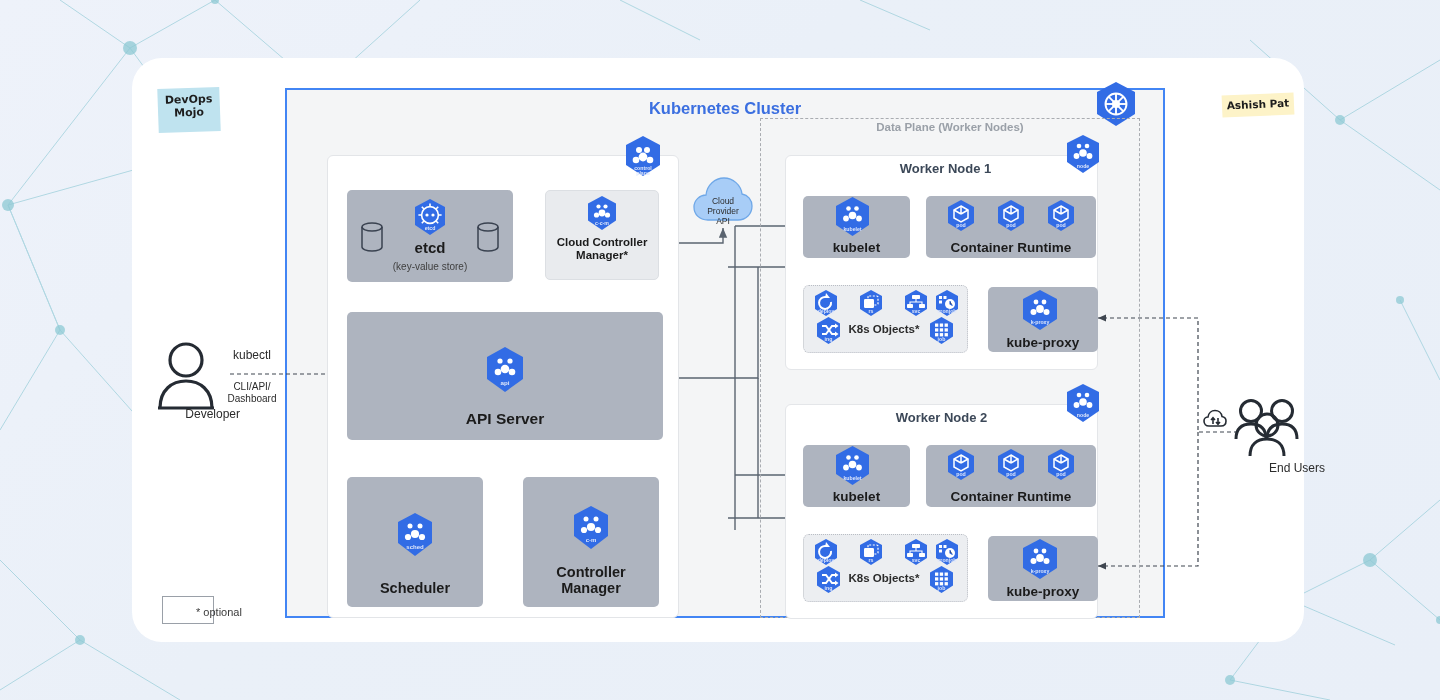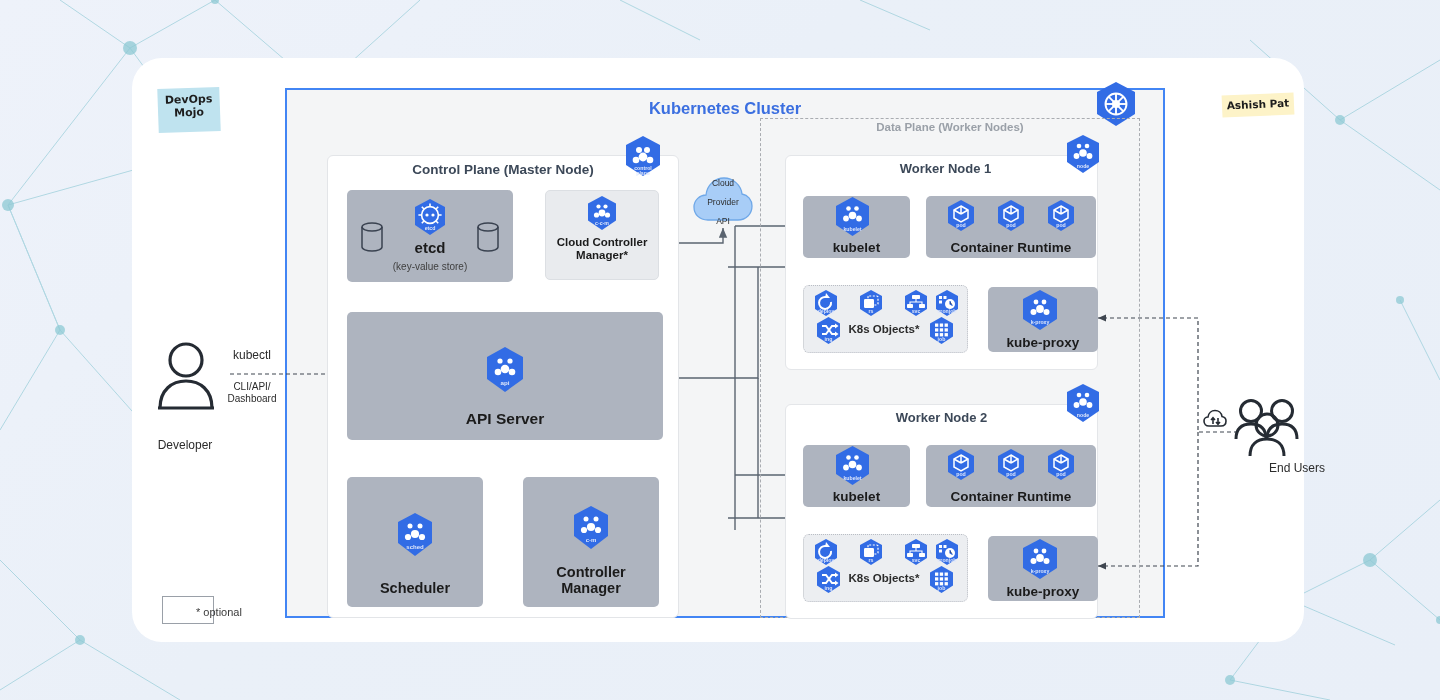--- a/index.html
+++ b/index.html
@@ -93,29 +93,29 @@
     position:absolute; text-align:center; color:#3f3f3f; font-size:10px;
   }
   .wlabel {
     position:absolute; text-align:center; font-weight:bold; color:#3c4858; font-size:13px;
   }
 
   
   #cloud-api { position:absolute; left:692px; top:170px; width:62px; height:56px; }
   #cloud-api .ctxt {
     position:absolute; inset:0; display:flex; flex-direction:column;
-    align-items:center; justify-content:space-between; padding-top:8px;
+    align-items:center; justify-content:flex-end; padding-top:8px;
     font-size:8.5px; color:#2d2d2d; line-height:1.18; text-align:center;
   }
 
   
   #developer { position:absolute; left:152px; top:340px; width:80px; height:70px; }
   #dev-label {
-    position:absolute; left:130px; top:407px; width:110px; text-align:center;
-    font-size:12px; color:#2b2b2b;margin-top:31px;
+    position:absolute; left:130px; top:407px; width:110px; text-align:right;
+    font-size:12px; color:#2b2b2b;
   }
   #endusers { position:absolute; left:1234px; top:398px; width:78px; height:60px; }
   #eu-label {
     position:absolute; left:1222px; top:461px; width:100px; text-align:left;
     font-size:12px; color:#2b2b2b; white-space:nowrap; overflow:hidden;margin-left:47px;
   }
   #upload-icon { position:absolute; left:1203px; top:409px; width:26px; height:22px; }
 
   .edge-label {
     position:absolute; text-align:center; color:#2b2b2b; line-height:1.2;
@@ -256,21 +256,20 @@
       <line x1="230" y1="374" x2="341" y2="374" marker-end="url(#ahd)"></line>
     </g>
 
     <g stroke="#3f4650" stroke-width="1.2" fill="none" stroke-dasharray="4 3">
       <path d="M1238,432 L1198,432 L1198,318 L1098,318" marker-end="url(#ahd)"></path>
       <path d="M1198,432 L1198,566 L1098,566" marker-end="url(#ahd)"></path>
     </g>
   </svg>
 
   <div id="control-plane"></div>
-  <div id="cp-title">Control Plane (Master Node)</div>
 
   <svg id="cp-badge" class="ico" viewBox="0 0 46 46">
     <polygon points="23,2 40,11 40,31 23,42 6,31 6,11" fill="#326ce5"></polygon>
     <circle cx="19" cy="16" r="3" fill="#fff"></circle>
       <circle cx="27" cy="16" r="3" fill="#fff"></circle>
     <circle cx="23" cy="23" r="4.4" fill="#fff"></circle>
       <circle cx="16" cy="26" r="3.3" fill="#fff"></circle>
     <circle cx="30" cy="26" r="3.3" fill="#fff"></circle>
     <text class="hex-label" x="23" y="36">control</text>
     <text class="hex-label" x="23" y="40.6">plane</text>

